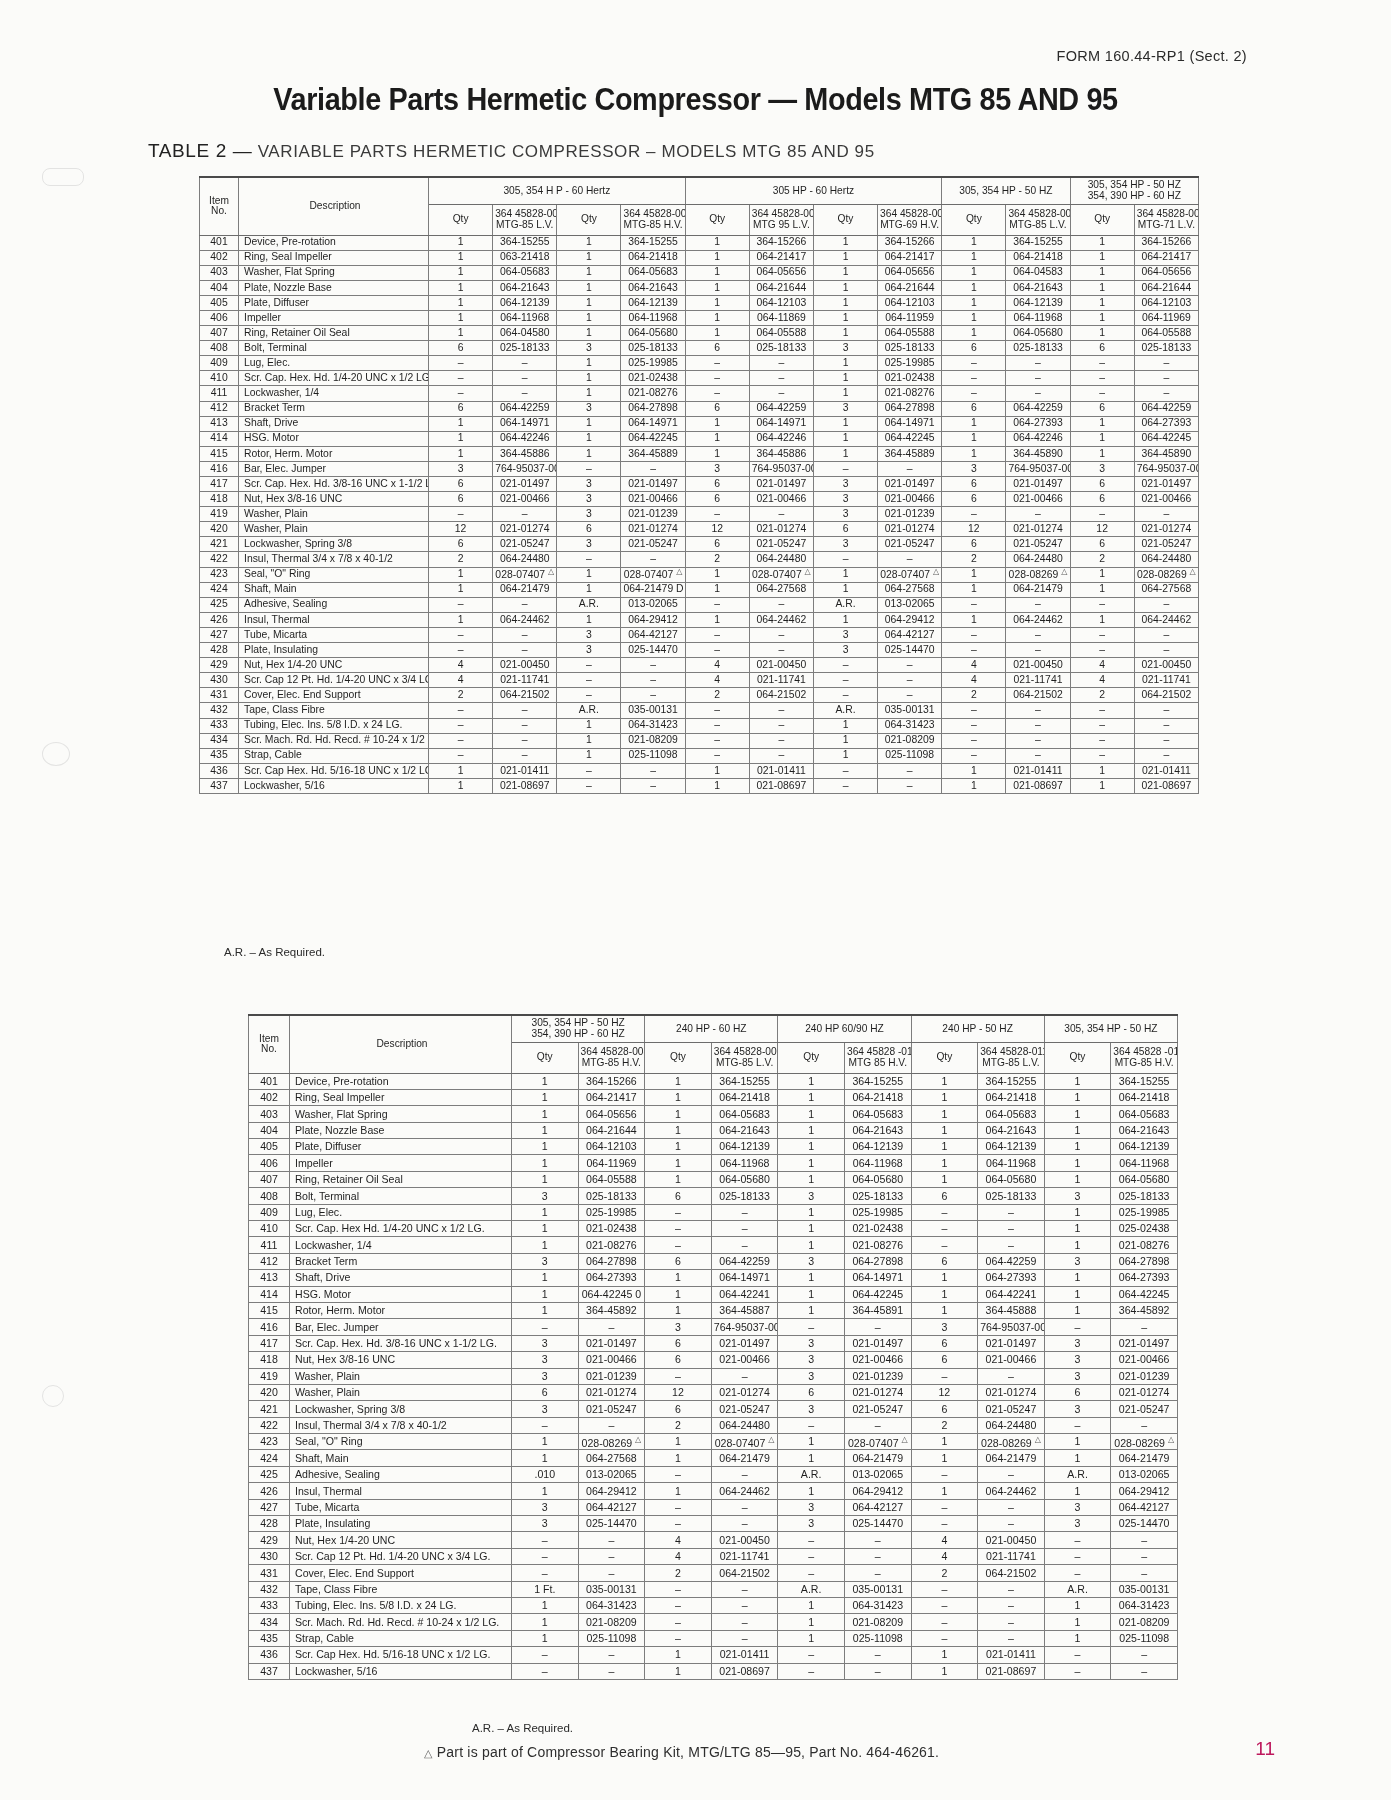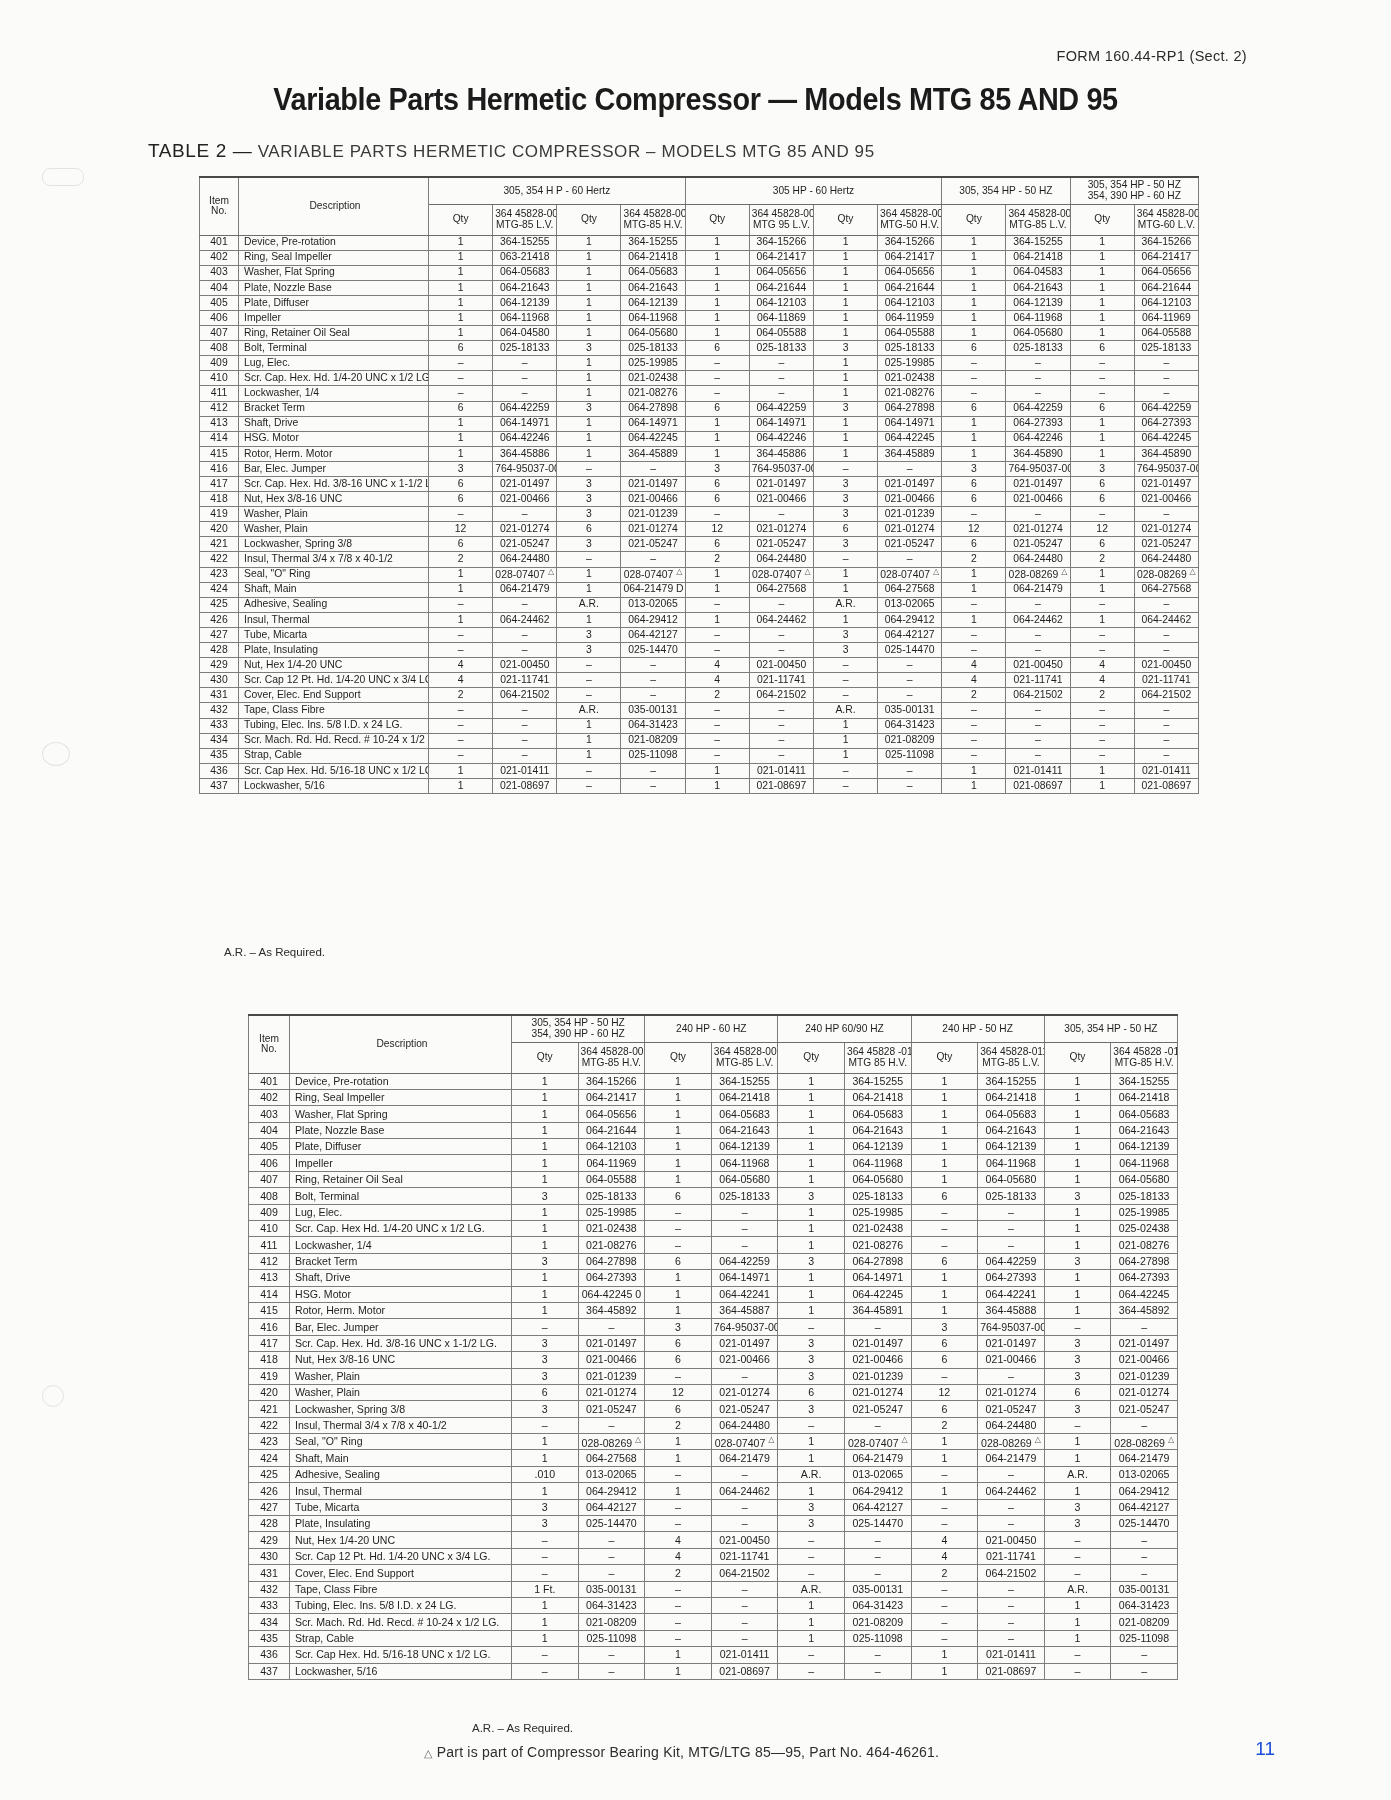--- a/index.html
+++ b/index.html
@@ -138,21 +138,21 @@
     color: #2e2e2e;
     letter-spacing: 0.2px;
     text-align: center;
   }
   .kit-note .tri-big { font-size: 11px; color: #666; }
   .page-no {
     position: absolute;
     top: 1738px;
     right: 116px;
     font-size: 19px;
-    color: #1d4ed8;
+    color: #be185d;
   }
 </style>
 </head>
 <body>
 
 <div class="page">
 
   <div class="hole h1"></div>
   <div class="hole h2"></div>
   <div class="hole h3"></div>
@@ -200,31 +200,31 @@
             <div>MTG-85 H.V.</div>
           </td>
           <td class="c-qty">Qty</td>
           <td class="c-pn hcell-2">
             <div>364 45828-004</div>
             <div>MTG 95 L.V.</div>
           </td>
           <td class="c-qty">Qty</td>
           <td class="c-pn hcell-2">
             <div>364 45828-005</div>
-            <div>MTG-50 H.V.</div>
+            <div>MTG-69 H.V.</div>
           </td>
           <td class="c-qty">Qty</td>
           <td class="c-pn hcell-2">
             <div>364 45828-006</div>
             <div>MTG-85 L.V.</div>
           </td>
           <td class="c-qty">Qty</td>
           <td class="c-pn hcell-2">
             <div>364 45828-007</div>
-            <div>MTG-60 L.V.</div>
+            <div>MTG-71 L.V.</div>
           </td>
         </tr>
       </thead>
     <tbody>
         <tr class="row-h">
           <td class="c-item">401</td>
           <td class="c-desc">Device, Pre-rotation</td>
           <td class="c-qty">1</td>
           <td class="c-pn">364-15255</td>
           <td class="c-qty">1</td>

